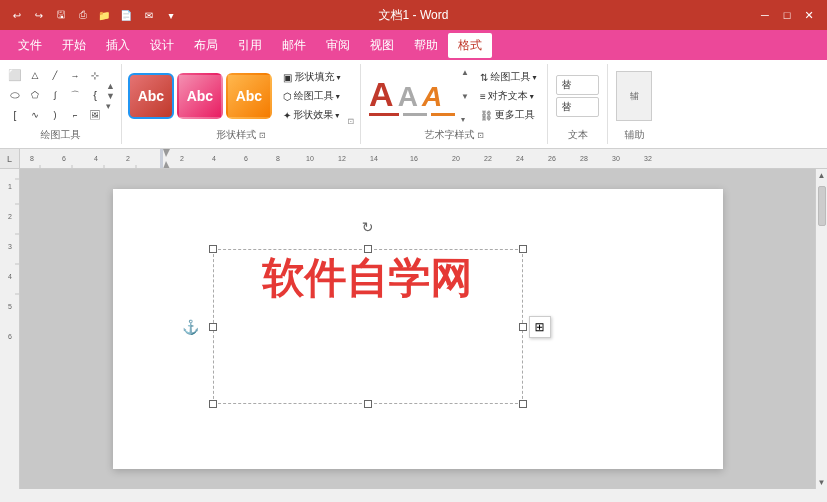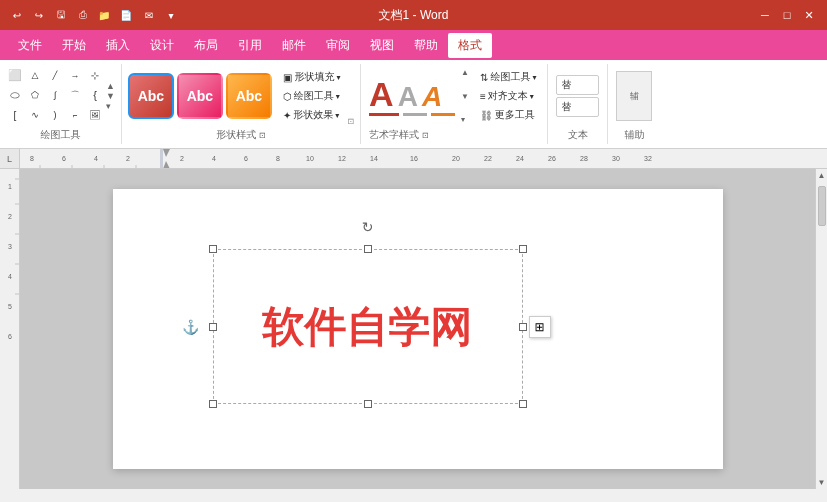--- a/index.html
+++ b/index.html
@@ -216,21 +216,21 @@
       left: 100px;
       width: 310px;
       height: 155px;
     }
     .text-box {
       position: absolute;
       top: 0; left: 0; right: 0; bottom: 0;
       border: 1px dashed #aaa;
       background: transparent;
       display: flex;
-      align-items: center;
+      align-items: flex-start;
       justify-content: center;
     }
     .text-box-text {
       font-size: 42px;
       font-weight: bold;
       color: #e53935;
       font-family: 'Microsoft YaHei', SimSun, sans-serif;
       white-space: nowrap;
     }
 
@@ -430,21 +430,21 @@
             <span>≡</span>
             <span>对齐文本</span>
             <span style="font-size:8px;">▾</span>
           </div>
           <div class="art-btn">
             <span>⛓</span>
             <span>更多工具</span>
           </div>
         </div>
       </div>
-      <div class="ribbon-group-label" style="font-size:10px;color:#666;text-align:left;margin-top:2px;">艺术字样式 <span style="font-size:8px;">⊡</span></div>
+      <div class="ribbon-group-label" style="font-size:10px;color:#666;text-align:center;margin-top:2px;">艺术字样式 <span style="font-size:8px;">⊡</span></div>
     </div>
 
     <div style="display:flex;flex-direction:column;padding:2px 8px;border-right:1px solid #e0e0e0;min-width:60px;">
       <div style="display:flex;flex-direction:column;gap:2px;flex:1;justify-content:center;">
         <div class="text-btn" style="font-size:10px;padding:2px 4px;cursor:pointer;">替</div>
         <div class="text-btn" style="font-size:10px;padding:2px 4px;cursor:pointer;">替</div>
       </div>
       <div class="ribbon-group-label" style="font-size:10px;color:#666;text-align:center;margin-top:2px;">文本</div>
     </div>
 

